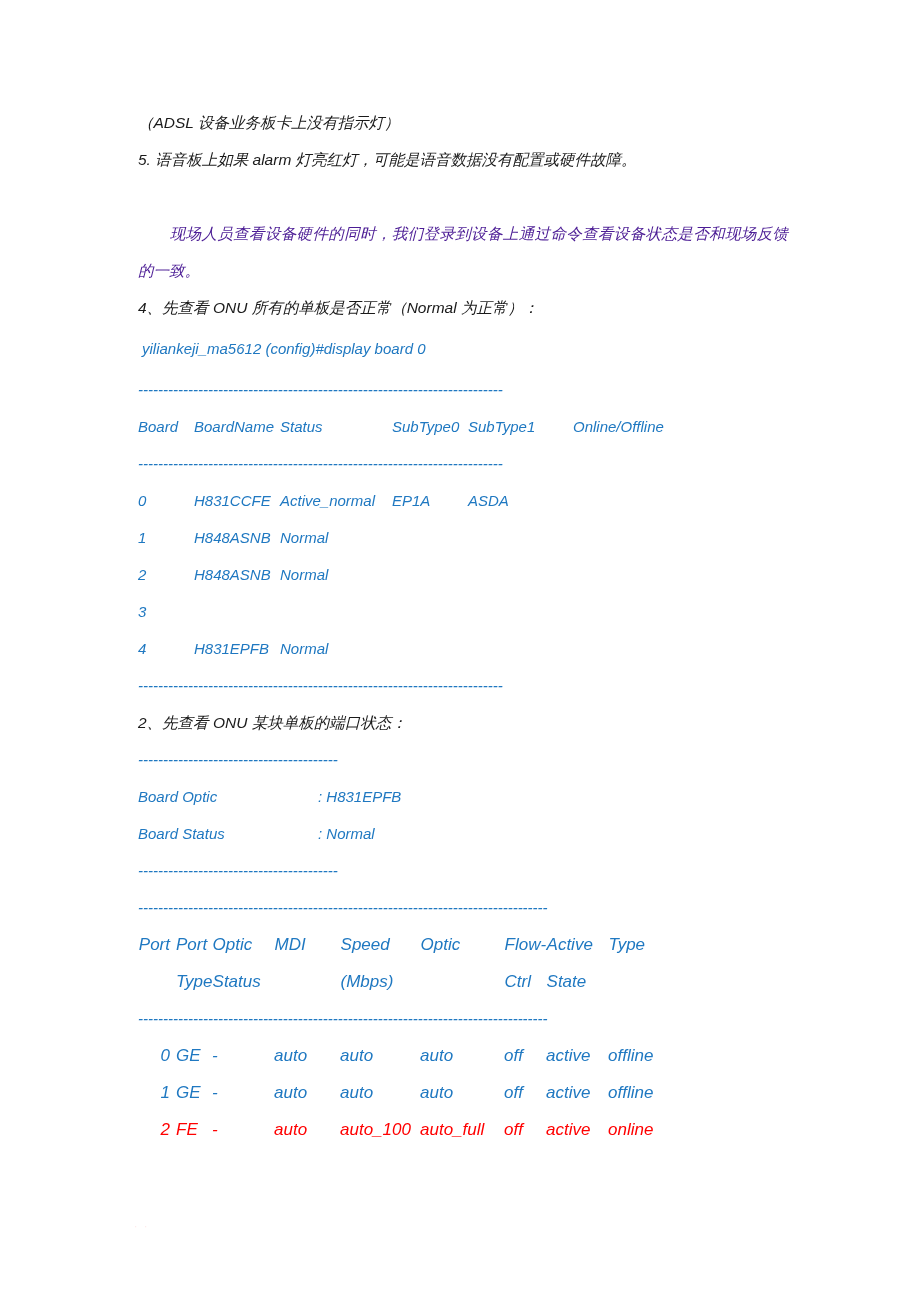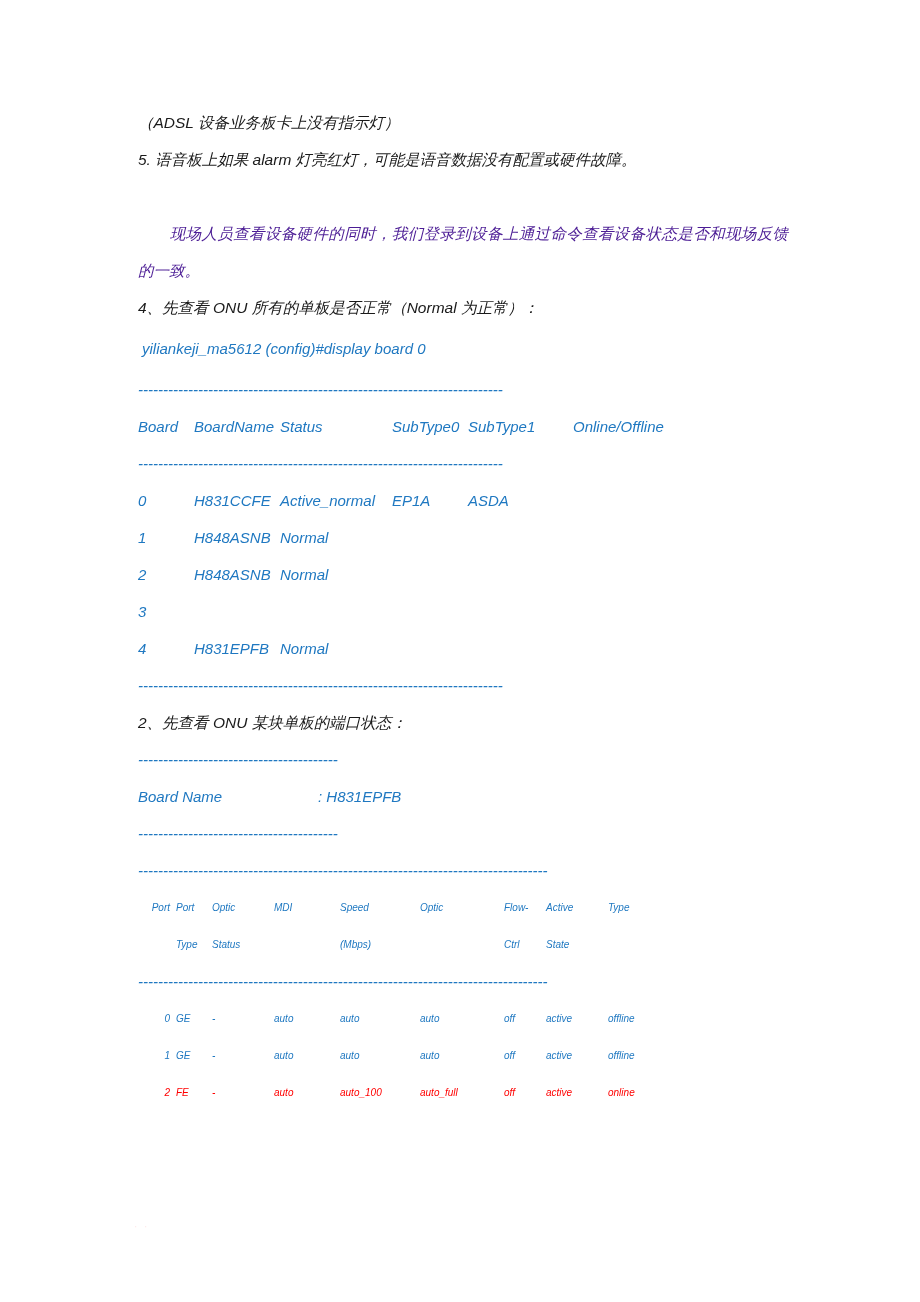--- a/index.html
+++ b/index.html
@@ -104,21 +104,21 @@
   .kvrow .v { display: inline-block; }
 
   
   .ptable {
     border-collapse: collapse;
     table-layout: fixed;
     margin-left: 0px;
   }
   .ptable td {
     color: #1f78c1;
-    font-size: 10px;
+    font-size: 17px;
     line-height: 37px;
     height: 37px;
     padding: 0;
     vertical-align: top;
     white-space: nowrap;
   }
   .ptable tr.row-red td { color: #ff0000; }
   .pc0 { width: 32px; text-align: right; padding-right: 6px !important; }
   .pc1 { width: 36px; }
   .pc2 { width: 62px; }
@@ -225,21 +225,24 @@
       </table>
 
     <p class="sep sep-w1">-------------------------------------------------------------------------</p>
 
     <p class="para">2、先查看 ONU 某块单板的端口状态：</p>
 
 
     <p class="sep sep-w2">----------------------------------------</p>
 
     <div class="kvrow">
-      <span class="k">Board Name</span><span class="v">: H831EPFB</span>
+      <span class="k">Board Optic</span><span class="v">: H831EPFB</span>
+    </div>
+    <div class="kvrow">
+      <span class="k">Board Status</span><span class="v">: Normal</span>
     </div>
 
     <p class="sep sep-w2">----------------------------------------</p>
 
     <p class="sep sep-w3">----------------------------------------------------------------------------------</p>
 
     <table class="ptable">
       <tbody>
           <tr class="phead-top">
         <td class="pc0">Port</td>

